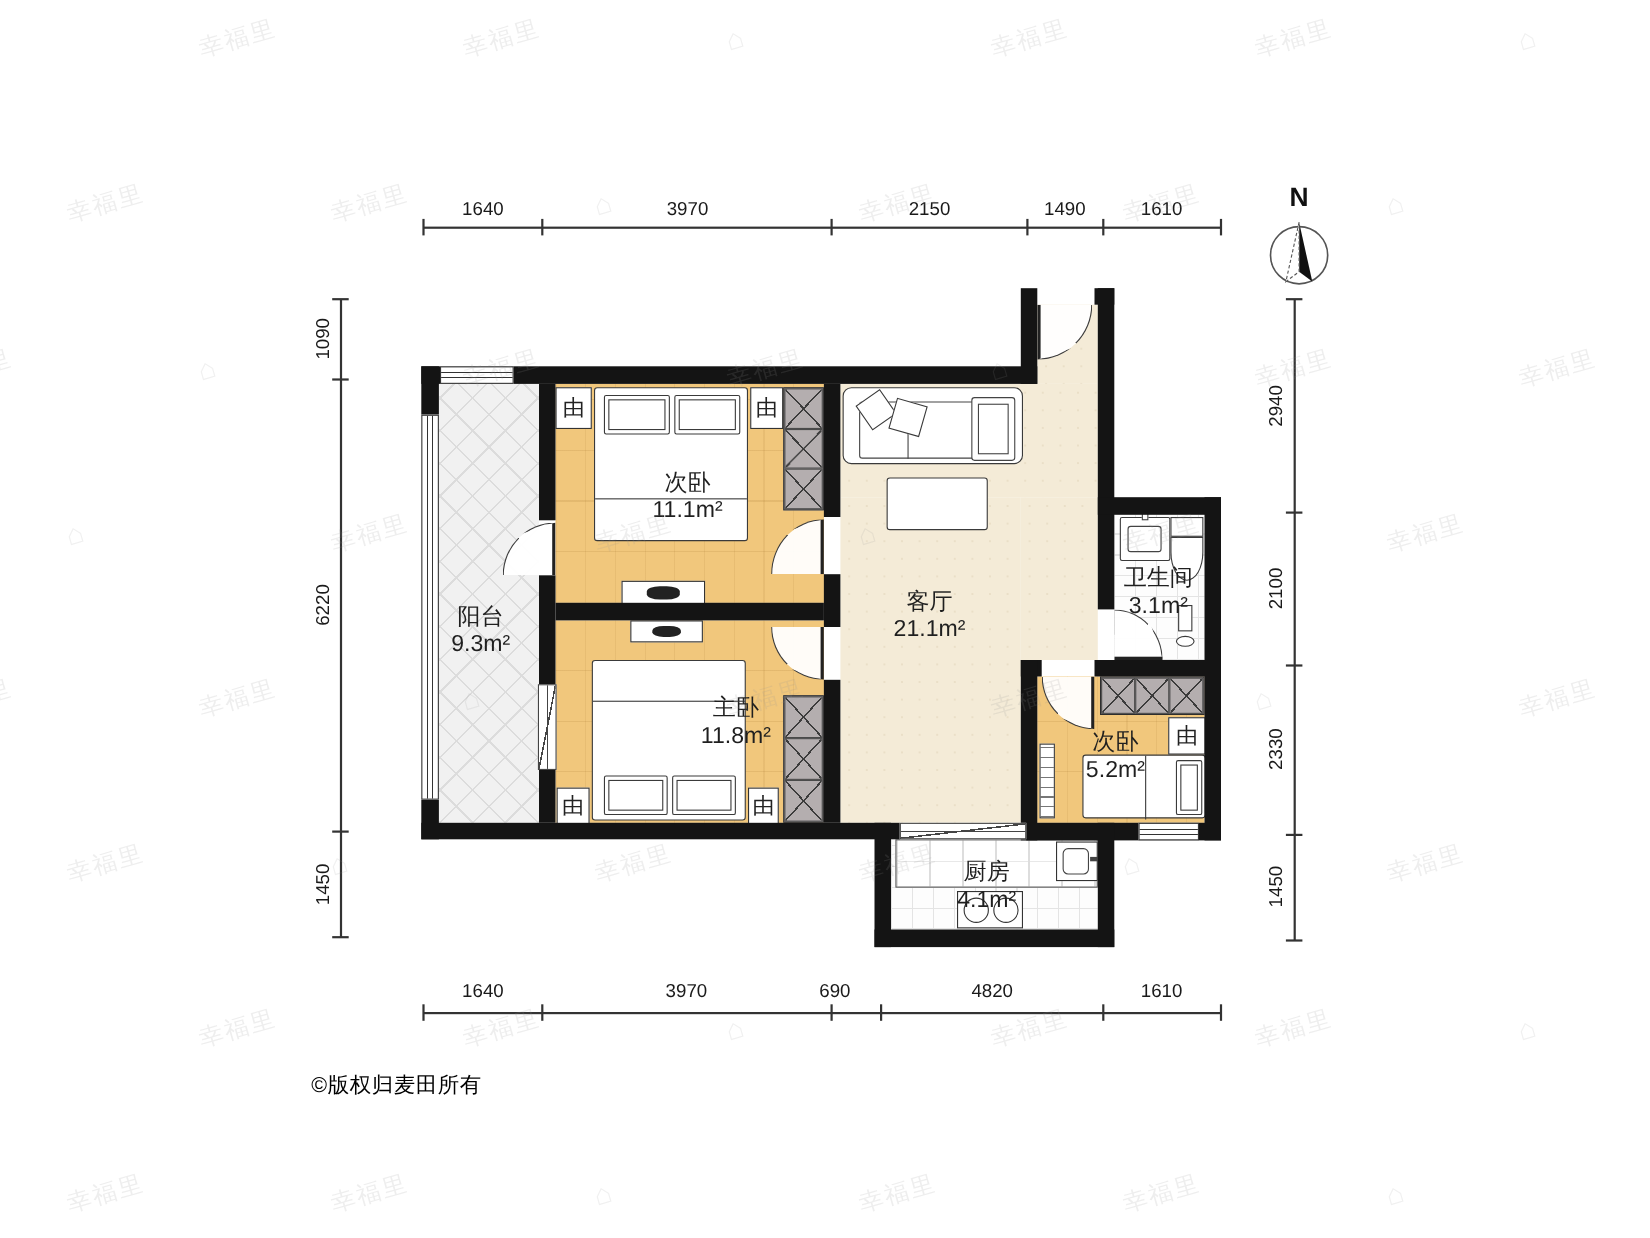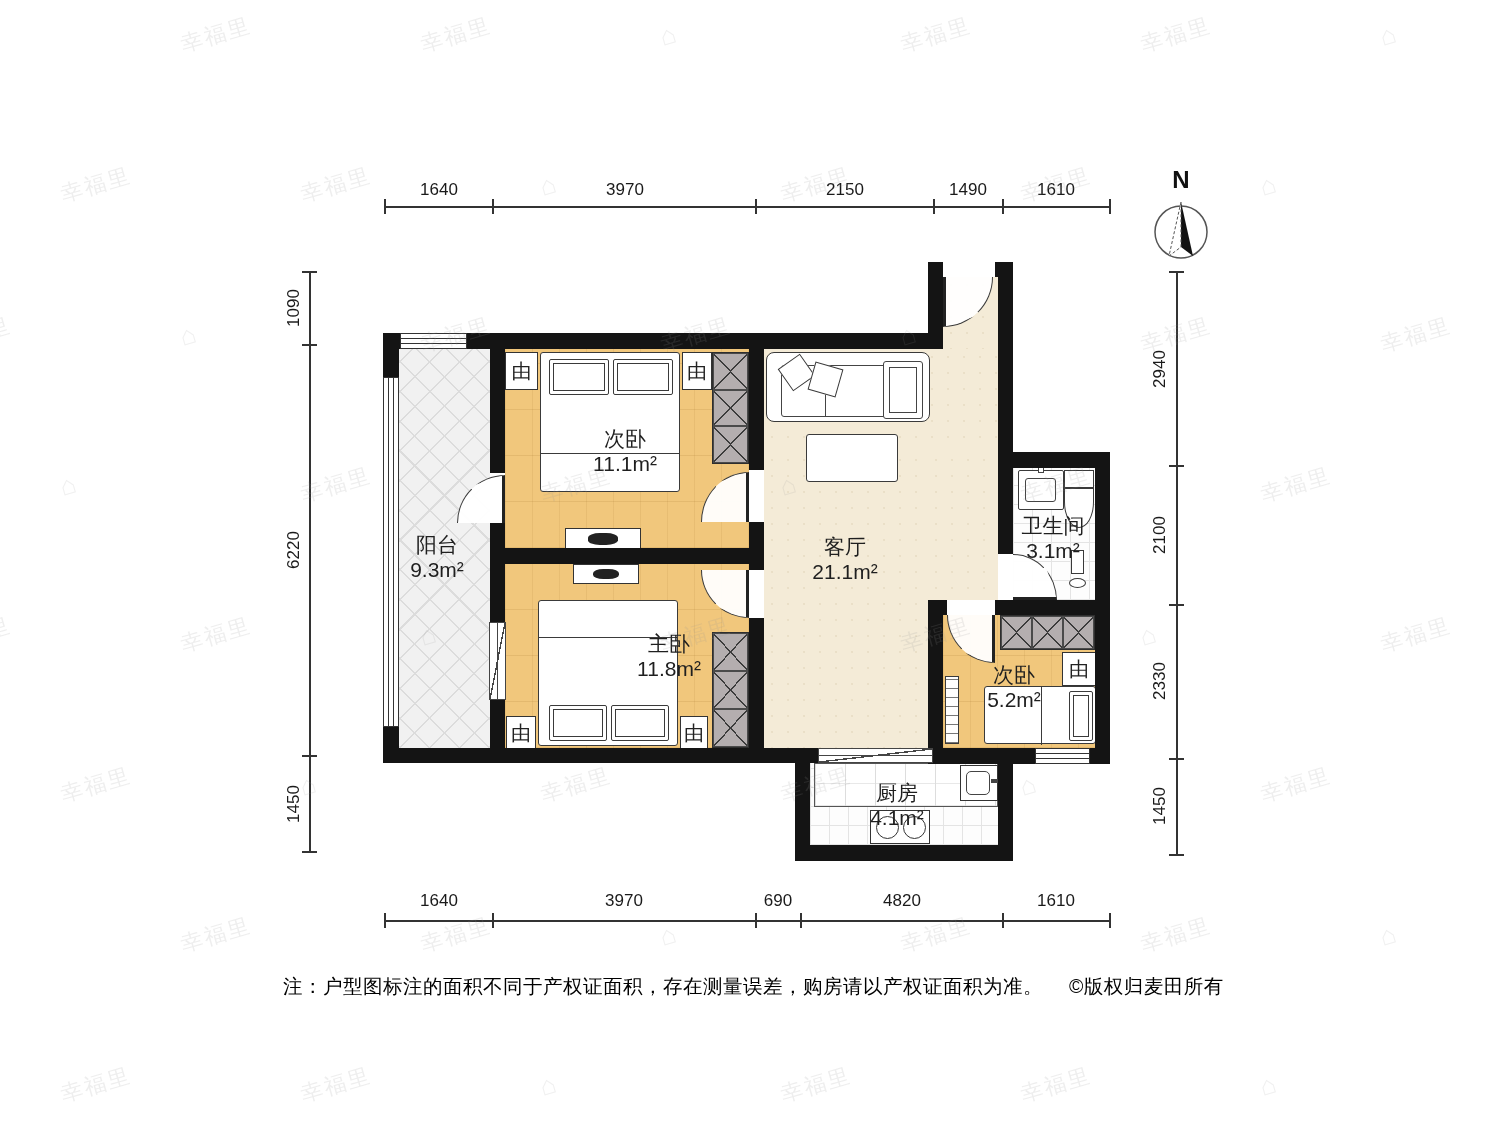--- a/index.html
+++ b/index.html
@@ -262,21 +262,21 @@
 <div class="abs slide-v" style="left:489px;top:622px;width:17px;height:78px"></div>
 <div class="abs slide-h" style="left:818px;top:748px;width:115px;height:15px"></div>
 
 <div class="abs door tl leaf-r" style="left:701px;top:472px;width:48px;height:50px"></div>
 <div class="abs door bl leaf-r" style="left:701px;top:570px;width:48px;height:48px"></div>
 <div class="abs door tr leaf-b" style="left:1013px;top:554px;width:44px;height:46px"></div>
 <div class="abs door bl leaf-r" style="left:947px;top:615px;width:48px;height:48px"></div>
 <div class="abs door br leaf-l" style="left:943px;top:277px;width:50px;height:50px"></div>
 <div class="abs door tl leaf-r" style="left:457px;top:475px;width:48px;height:48px"></div>
 
-<div class="room-label" style="left:437px;top:558px">
+<div class="room-label" style="left:437px;top:574px">
   <div class="rname">阳台</div>
   <div class="rarea">9.3m²</div>
 </div>
 <div class="room-label" style="left:625px;top:452px">
   <div class="rname">次卧</div>
   <div class="rarea">11.1m²</div>
 </div>
 <div class="room-label" style="left:669px;top:657px">
   <div class="rname">主卧</div>
   <div class="rarea">11.8m²</div>
@@ -313,21 +313,21 @@
 
 <div class="abs dim-line-h" style="left:385px;top:920px;width:725px"></div>
 <div class="abs tick-v" style="left:384px;top:913px"></div>
 <div class="abs tick-v" style="left:492px;top:913px"></div>
 <div class="abs tick-v" style="left:755px;top:913px"></div>
 <div class="abs tick-v" style="left:800px;top:913px"></div>
 <div class="abs tick-v" style="left:1002px;top:913px"></div>
 <div class="abs tick-v" style="left:1109px;top:913px"></div>
 <span class="dim-label" style="left:439px;top:901px">1640</span>
 <span class="dim-label" style="left:624px;top:901px">3970</span>
-<span class="dim-label" style="left:778px;top:901px">690</span>
+<span class="dim-label" style="left:759px;top:901px">690</span>
 <span class="dim-label" style="left:902px;top:901px">4820</span>
 <span class="dim-label" style="left:1056px;top:901px">1610</span>
 
 <div class="abs dim-line-v" style="left:309px;top:272px;height:580px"></div>
 <div class="abs tick-h" style="left:302px;top:271px"></div>
 <div class="abs tick-h" style="left:302px;top:344px"></div>
 <div class="abs tick-h" style="left:302px;top:755px"></div>
 <div class="abs tick-h" style="left:302px;top:851px"></div>
 <span class="dim-label rot" style="left:294px;top:308px">1090</span>
 <span class="dim-label rot" style="left:294px;top:550px">6220</span>
@@ -347,15 +347,14 @@
 <div class="abs" style="left:1146px;top:166px;width:70px;height:100px;z-index:30">
   <div style="text-align:center;font-size:24px;font-weight:bold;color:#111">N</div>
   <svg width="70" height="72" viewBox="0 0 70 72">
     <circle cx="35" cy="38" r="26" fill="none" stroke="#555" stroke-width="1.5"></circle>
     <polygon points="35,8 47,62 35,53" fill="#111"></polygon>
     <polygon points="35,8 23,62 35,53" fill="#ffffff" stroke="#555" stroke-width="1" stroke-dasharray="3,2"></polygon>
   </svg>
 </div>
 
 <div class="note-row">
-  <span>注：户型图标注的面积不同于产权证面积，存在测量误差，购房请以产权证面积为准。</span>
   <span>©版权归麦田所有</span>
 </div>
 
 </body></html>

